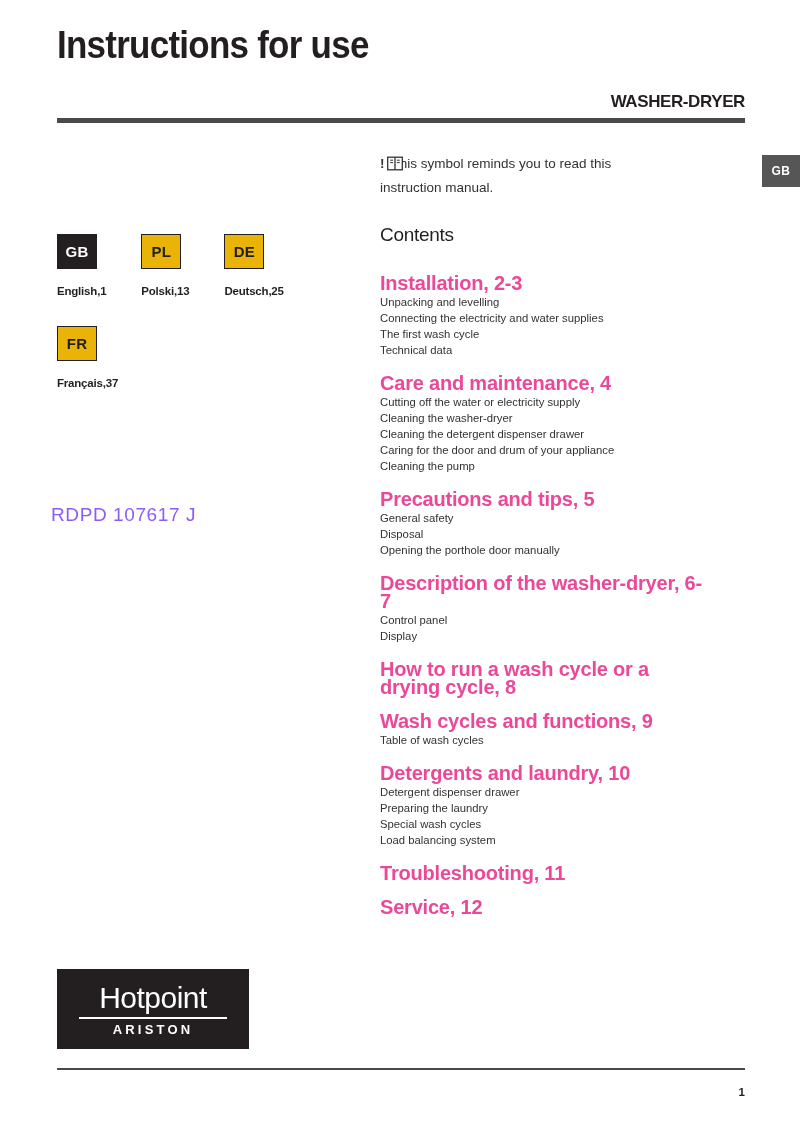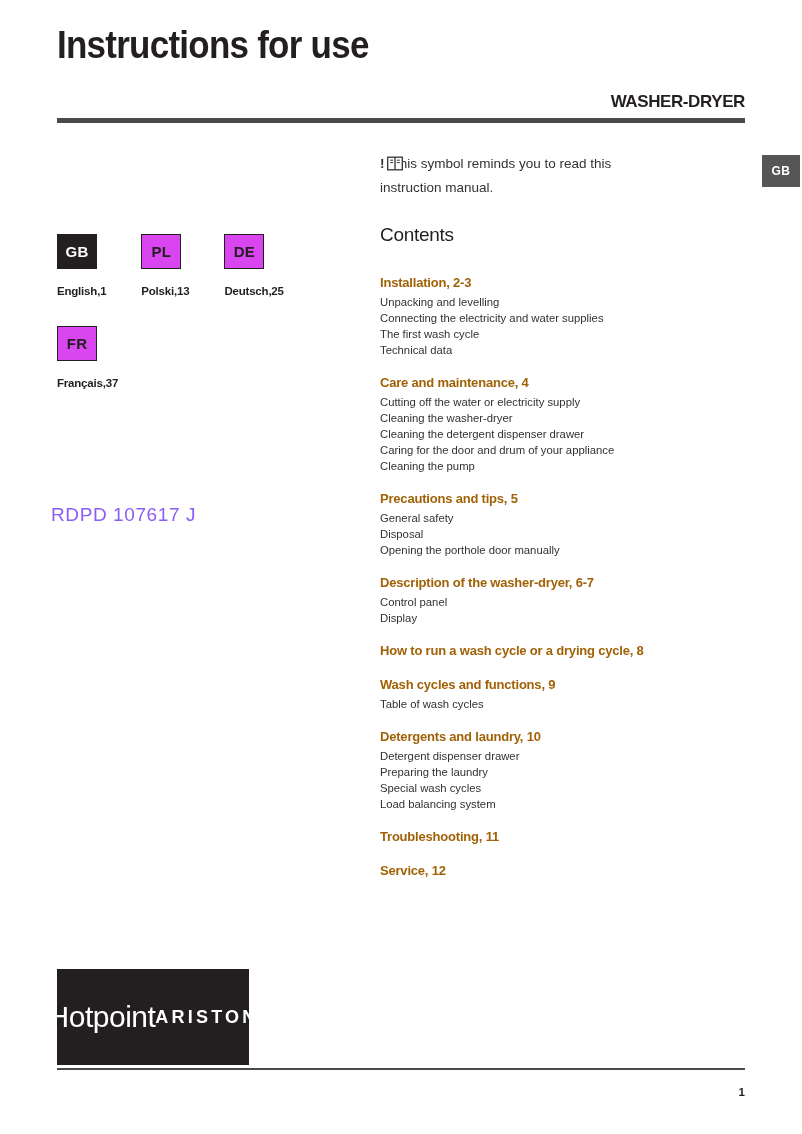--- a/index.html
+++ b/index.html
@@ -111,24 +111,24 @@
   .contents-list {
     position: absolute;
     left: 380px;
     top: 274px;
     width: 330px;
   }
   .contents-group {
     margin-bottom: 16px;
   }
   .group-title {
-    font-size: 13px;
+    font-size: 20px;
     font-weight: bold;
     letter-spacing: -0.2px;
-    color: #a16207;
+    color: #ec4899;
     line-height: 18px;
     margin-bottom: 2px;
   }
   .group-sub {
     font-size: 11.3px;
     line-height: 16px;
     color: #333132;
     white-space: nowrap;
   }
 
@@ -154,21 +154,21 @@
     font-size: 15px;
     font-weight: bold;
     letter-spacing: 0.3px;
   }
   .lang-box.dark {
     background: #231f20;
     color: #ffffff;
     border: 1px solid #231f20;
   }
   .lang-box.light {
-    background: #d946ef;
+    background: #eab308;
     color: #231f20;
     border: 1.5px solid #231f20;
   }
   .lang-label {
     margin-top: 16px;
     font-size: 11.5px;
     font-weight: bold;
     letter-spacing: -0.2px;
     color: #231f20;
     white-space: nowrap;
@@ -184,43 +184,43 @@
     letter-spacing: 0.6px;
     color: #8b5cf6;
   }
 
   
   .logo {
     position: absolute;
     left: 57px;
     top: 969px;
     width: 192px;
-    height: 96px;
+    height: 80px;
     background: #231f20;
     display: flex;
-    flex-direction: row;
+    flex-direction: column;
     align-items: center;
     justify-content: center;
   }
   .logo-main {
     color: #ffffff;
     font-size: 30px;
     font-weight: normal;
     letter-spacing: -0.5px;
     line-height: 32px;
   }
   .logo-rule {
     width: 148px;
     height: 2px;
     background: #ffffff;
     margin: 3px 0 4px 0;
   }
   .logo-sub {
     color: #ffffff;
-    font-size: 18px;
+    font-size: 13px;
     font-weight: bold;
     letter-spacing: 3.2px;
     line-height: 14px;
   }
 
   
   .footer-rule {
     position: absolute;
     left: 57px;
     top: 1068px;

